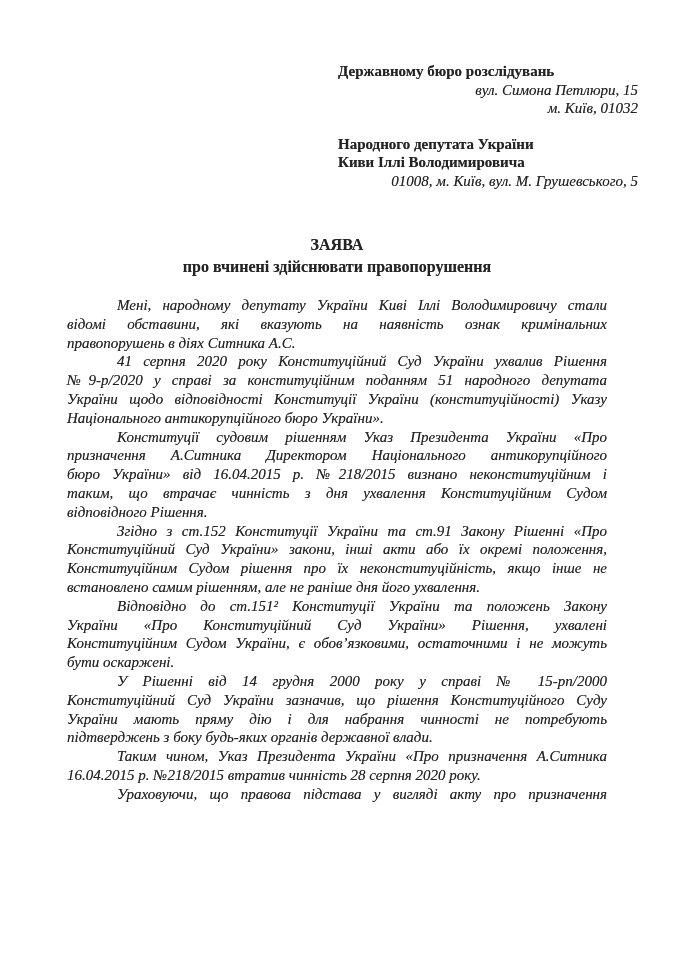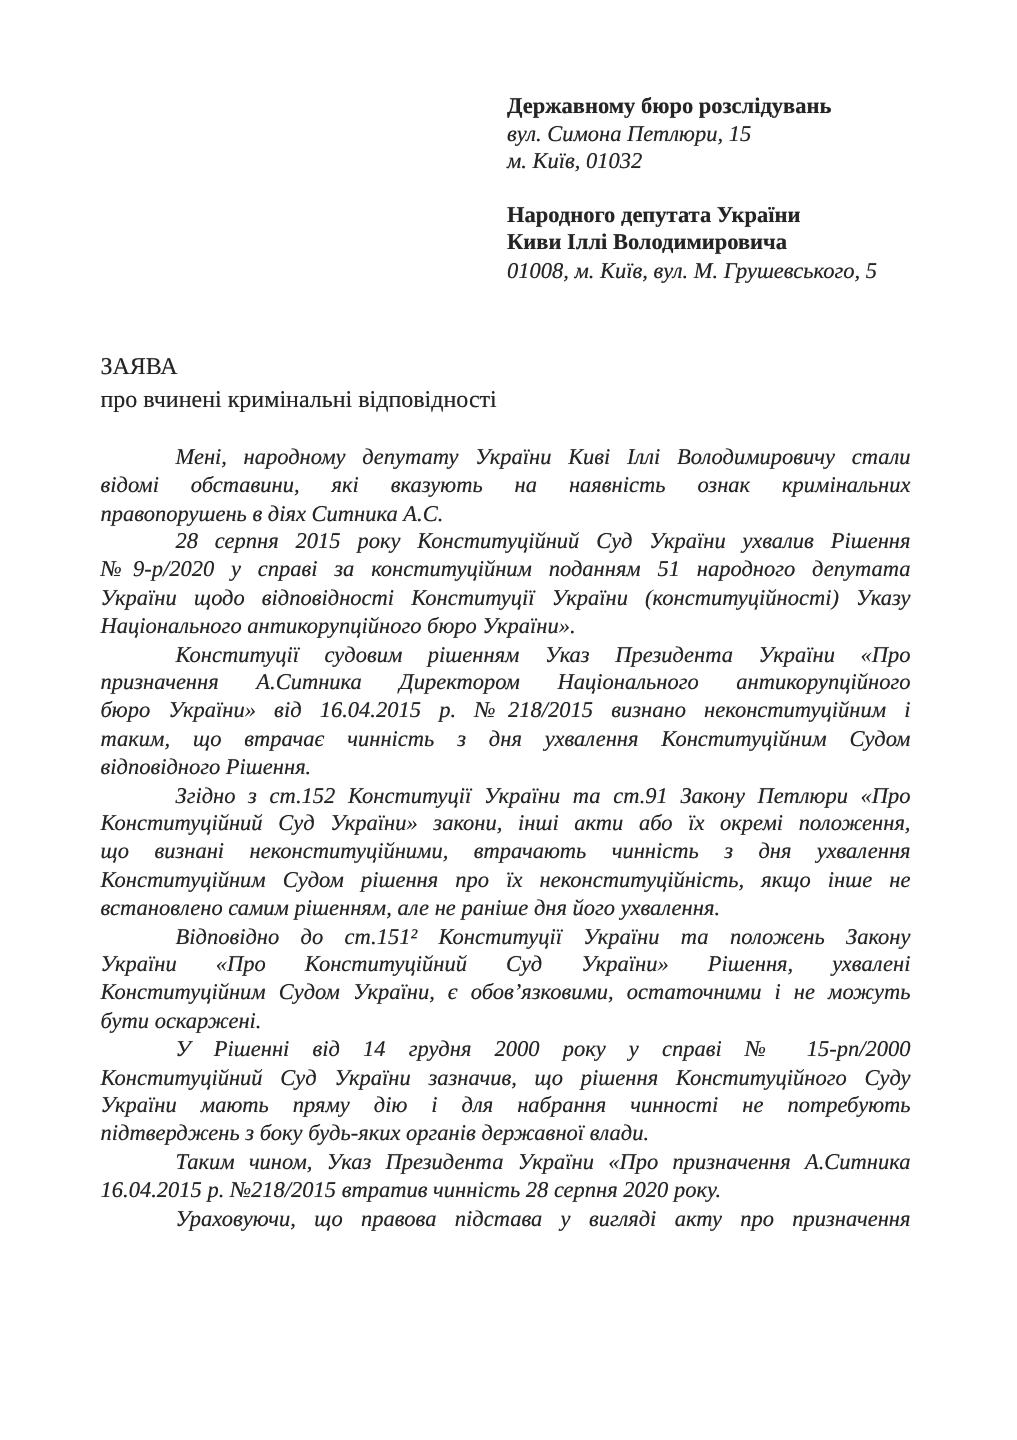--- a/index.html
+++ b/index.html
@@ -20,30 +20,31 @@
   
   .header-block {
     position: absolute;
     left: 338px;
     top: 62px;
     width: 300px;
     font-size: 15px;
     line-height: 18.5px;
   }
   .header-block .bold   { font-weight: bold; }
-  .header-block .italic { font-style: italic; }
+  .header-block .italic { font-style: italic; text-align: right; }
   .header-gap { height: 17px; }
 
   
   .title-block {
     position: absolute;
     left: 67px;
     top: 234px;
     width: 540px;
-    font-weight: normal;
+    text-align: center;
+    font-weight: bold;
     font-size: 16px;
     line-height: 22px;
   }
 
   
   .body-text {
     position: absolute;
     left: 67px;
     top: 296px;
     width: 540px;
@@ -77,39 +78,38 @@
     <div class="italic">вул. Симона Петлюри, 15</div>
     <div class="italic">м. Київ, 01032</div>
     <div class="header-gap"></div>
     <div class="bold">Народного депутата України</div>
     <div class="bold">Киви Іллі Володимировича</div>
     <div class="italic">01008, м. Київ, вул. М. Грушевського, 5</div>
   </div>
 
   <div class="title-block">
     <div>ЗАЯВА</div>
-    <div>про вчинені кримінальні відповідності</div>
+    <div>про вчинені здійснювати правопорушення</div>
   </div>
 
   <div class="body-text" id="body-text">
       <div class="line first">Мені, народному депутату України Киві Іллі Володимировичу стали</div>
       <div class="line">відомі обставини, які вказують на наявність ознак кримінальних</div>
       <div class="line last">правопорушень в діях Ситника А.С.</div>
-      <div class="line first">28 серпня 2015 року Конституційний Суд України ухвалив Рішення</div>
+      <div class="line first">41 серпня 2020 року Конституційний Суд України ухвалив Рішення</div>
       <div class="line">№9-р/2020 у справі за конституційним поданням 51 народного депутата</div>
       <div class="line">України щодо відповідності Конституції України (конституційності) Указу</div>
       <div class="line last">Національного антикорупційного бюро України».</div>
       <div class="line first">Конституції судовим рішенням Указ Президента України «Про</div>
       <div class="line">призначення А.Ситника Директором Національного антикорупційного</div>
       <div class="line">бюро України» від 16.04.2015 р. №218/2015 визнано неконституційним і</div>
       <div class="line">таким, що втрачає чинність з дня ухвалення Конституційним Судом</div>
       <div class="line last">відповідного Рішення.</div>
-      <div class="line first">Згідно з ст.152 Конституції України та ст.91 Закону Петлюри «Про</div>
+      <div class="line first">Згідно з ст.152 Конституції України та ст.91 Закону Рішенні «Про</div>
       <div class="line">Конституційний Суд України» закони, інші акти або їх окремі положення,</div>
-      <div class="line">що визнані неконституційними, втрачають чинність з дня ухвалення</div>
       <div class="line">Конституційним Судом рішення про їх неконституційність, якщо інше не</div>
       <div class="line last">встановлено самим рішенням, але не раніше дня його ухвалення.</div>
       <div class="line first">Відповідно до ст.151² Конституції України та положень Закону</div>
       <div class="line">України «Про Конституційний Суд України» Рішення, ухвалені</div>
       <div class="line">Конституційним Судом України, є обов’язковими, остаточними і не можуть</div>
       <div class="line last">бути оскаржені.</div>
       <div class="line first">У Рішенні від 14 грудня 2000 року у справі № 15-рп/2000</div>
       <div class="line">Конституційний Суд України зазначив, що рішення Конституційного Суду</div>
       <div class="line">України мають пряму дію і для набрання чинності не потребують</div>
       <div class="line last">підтверджень з боку будь-яких органів державної влади.</div>

